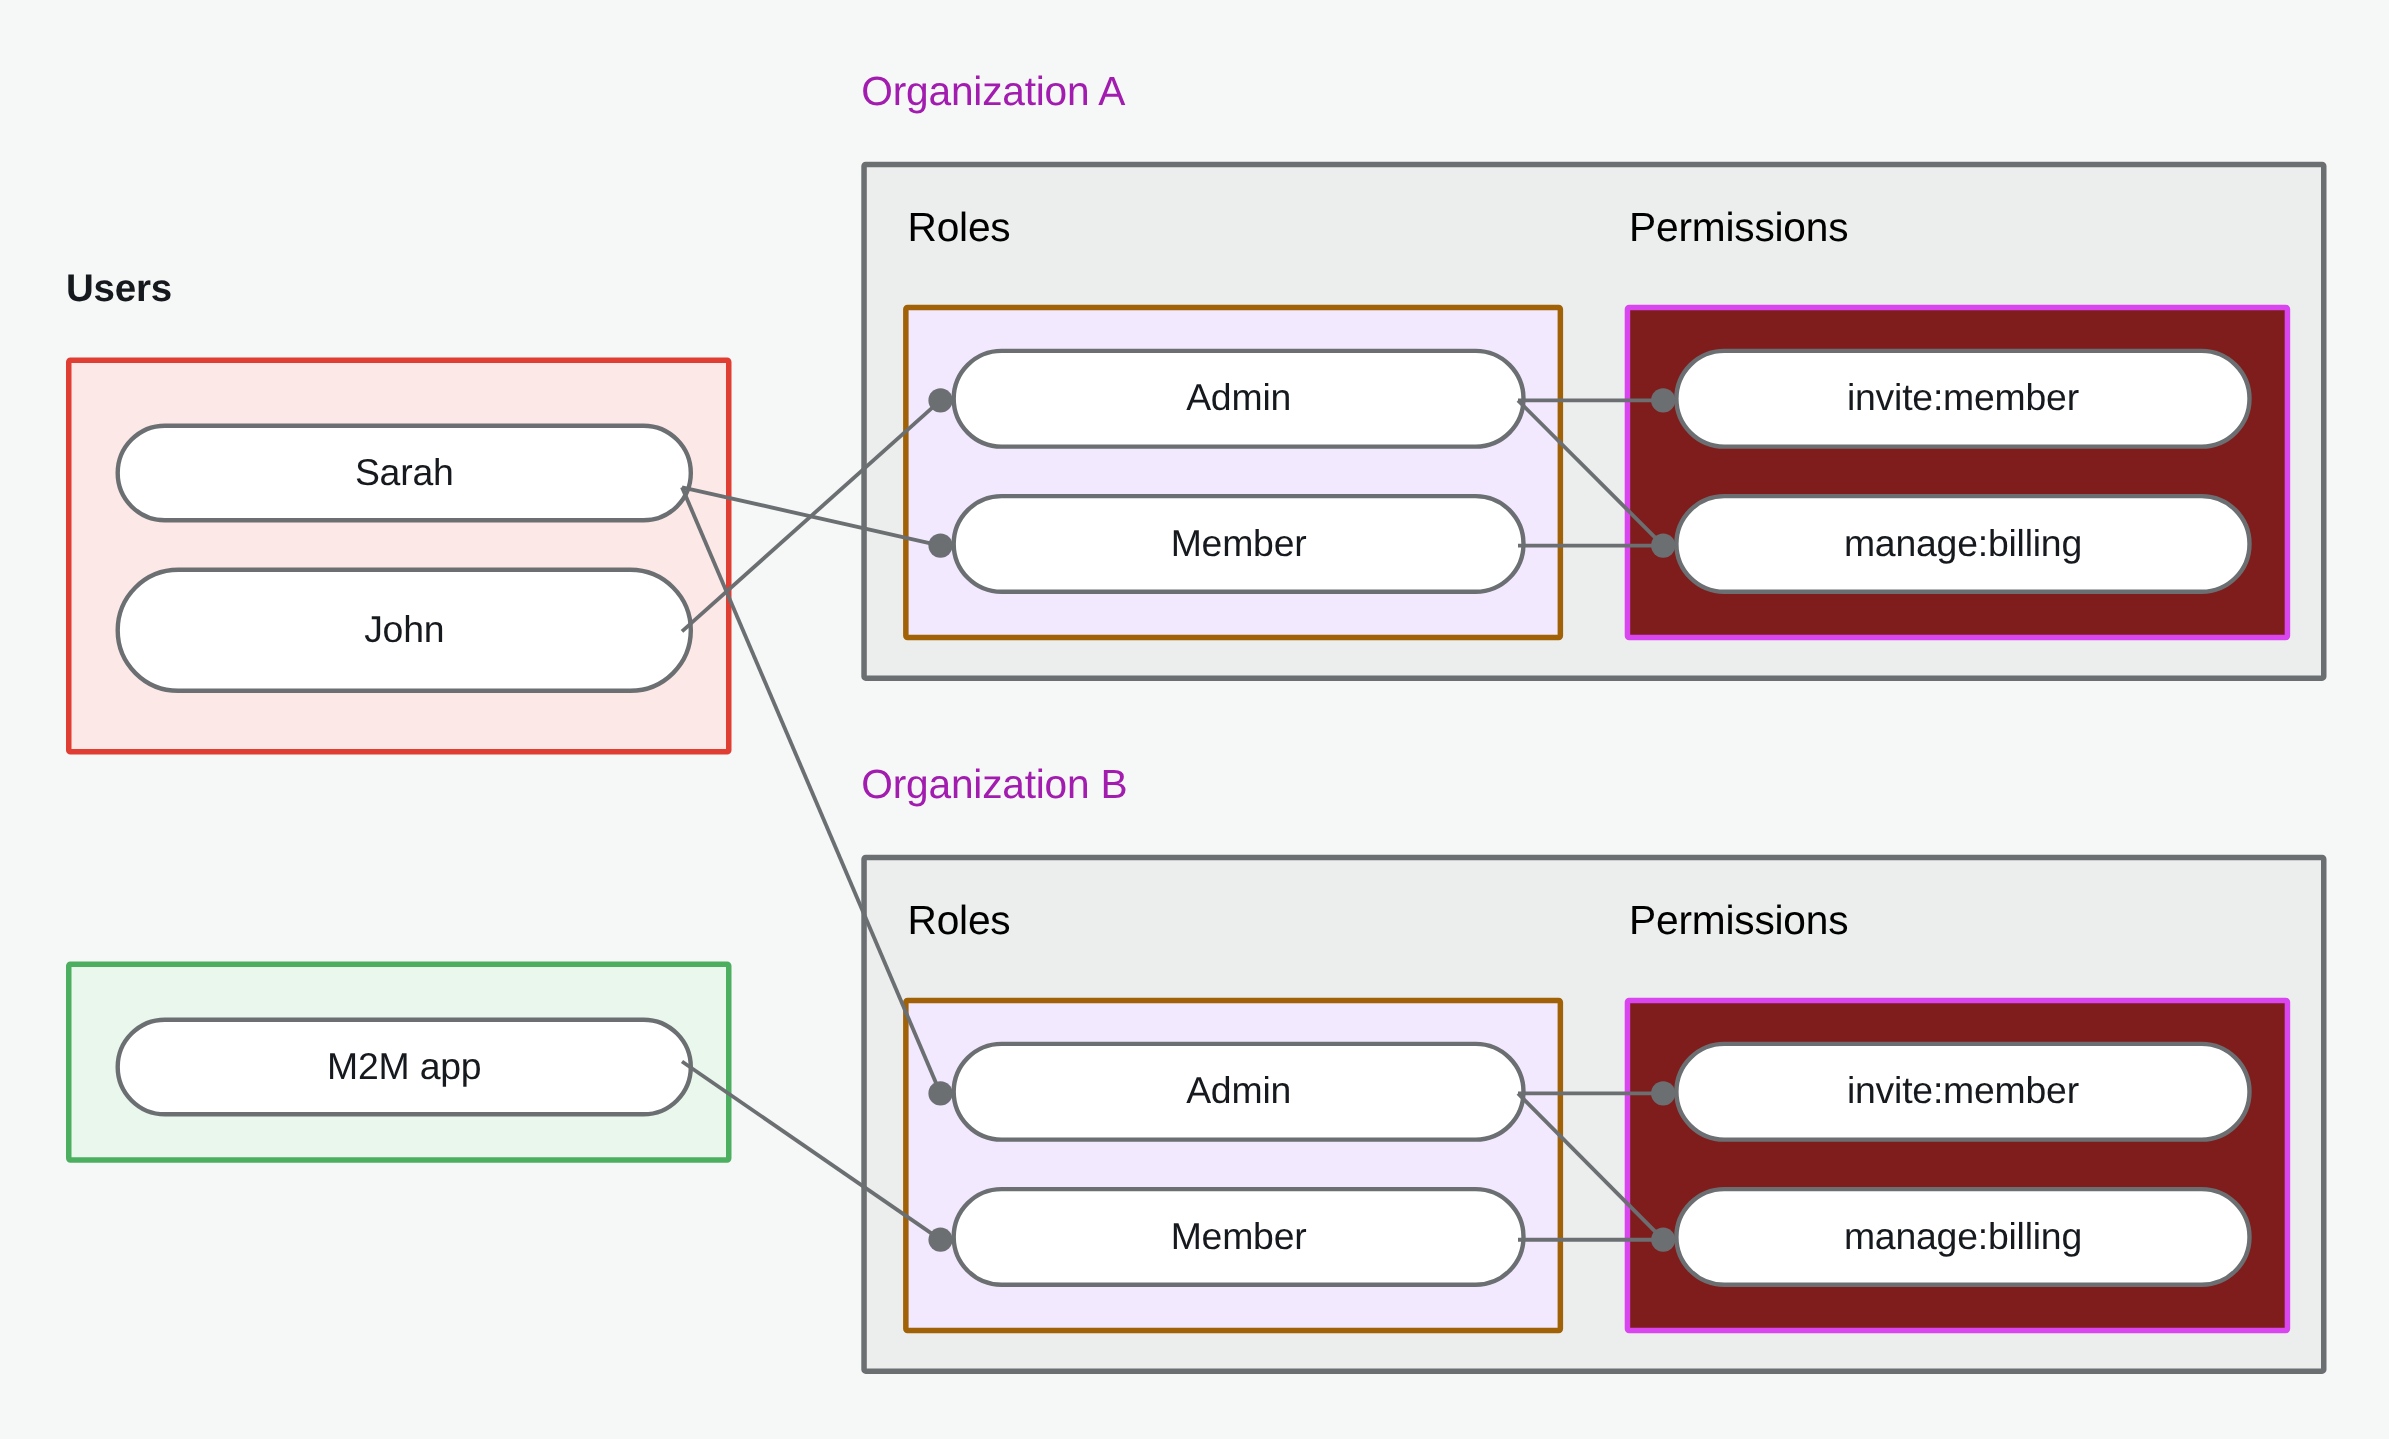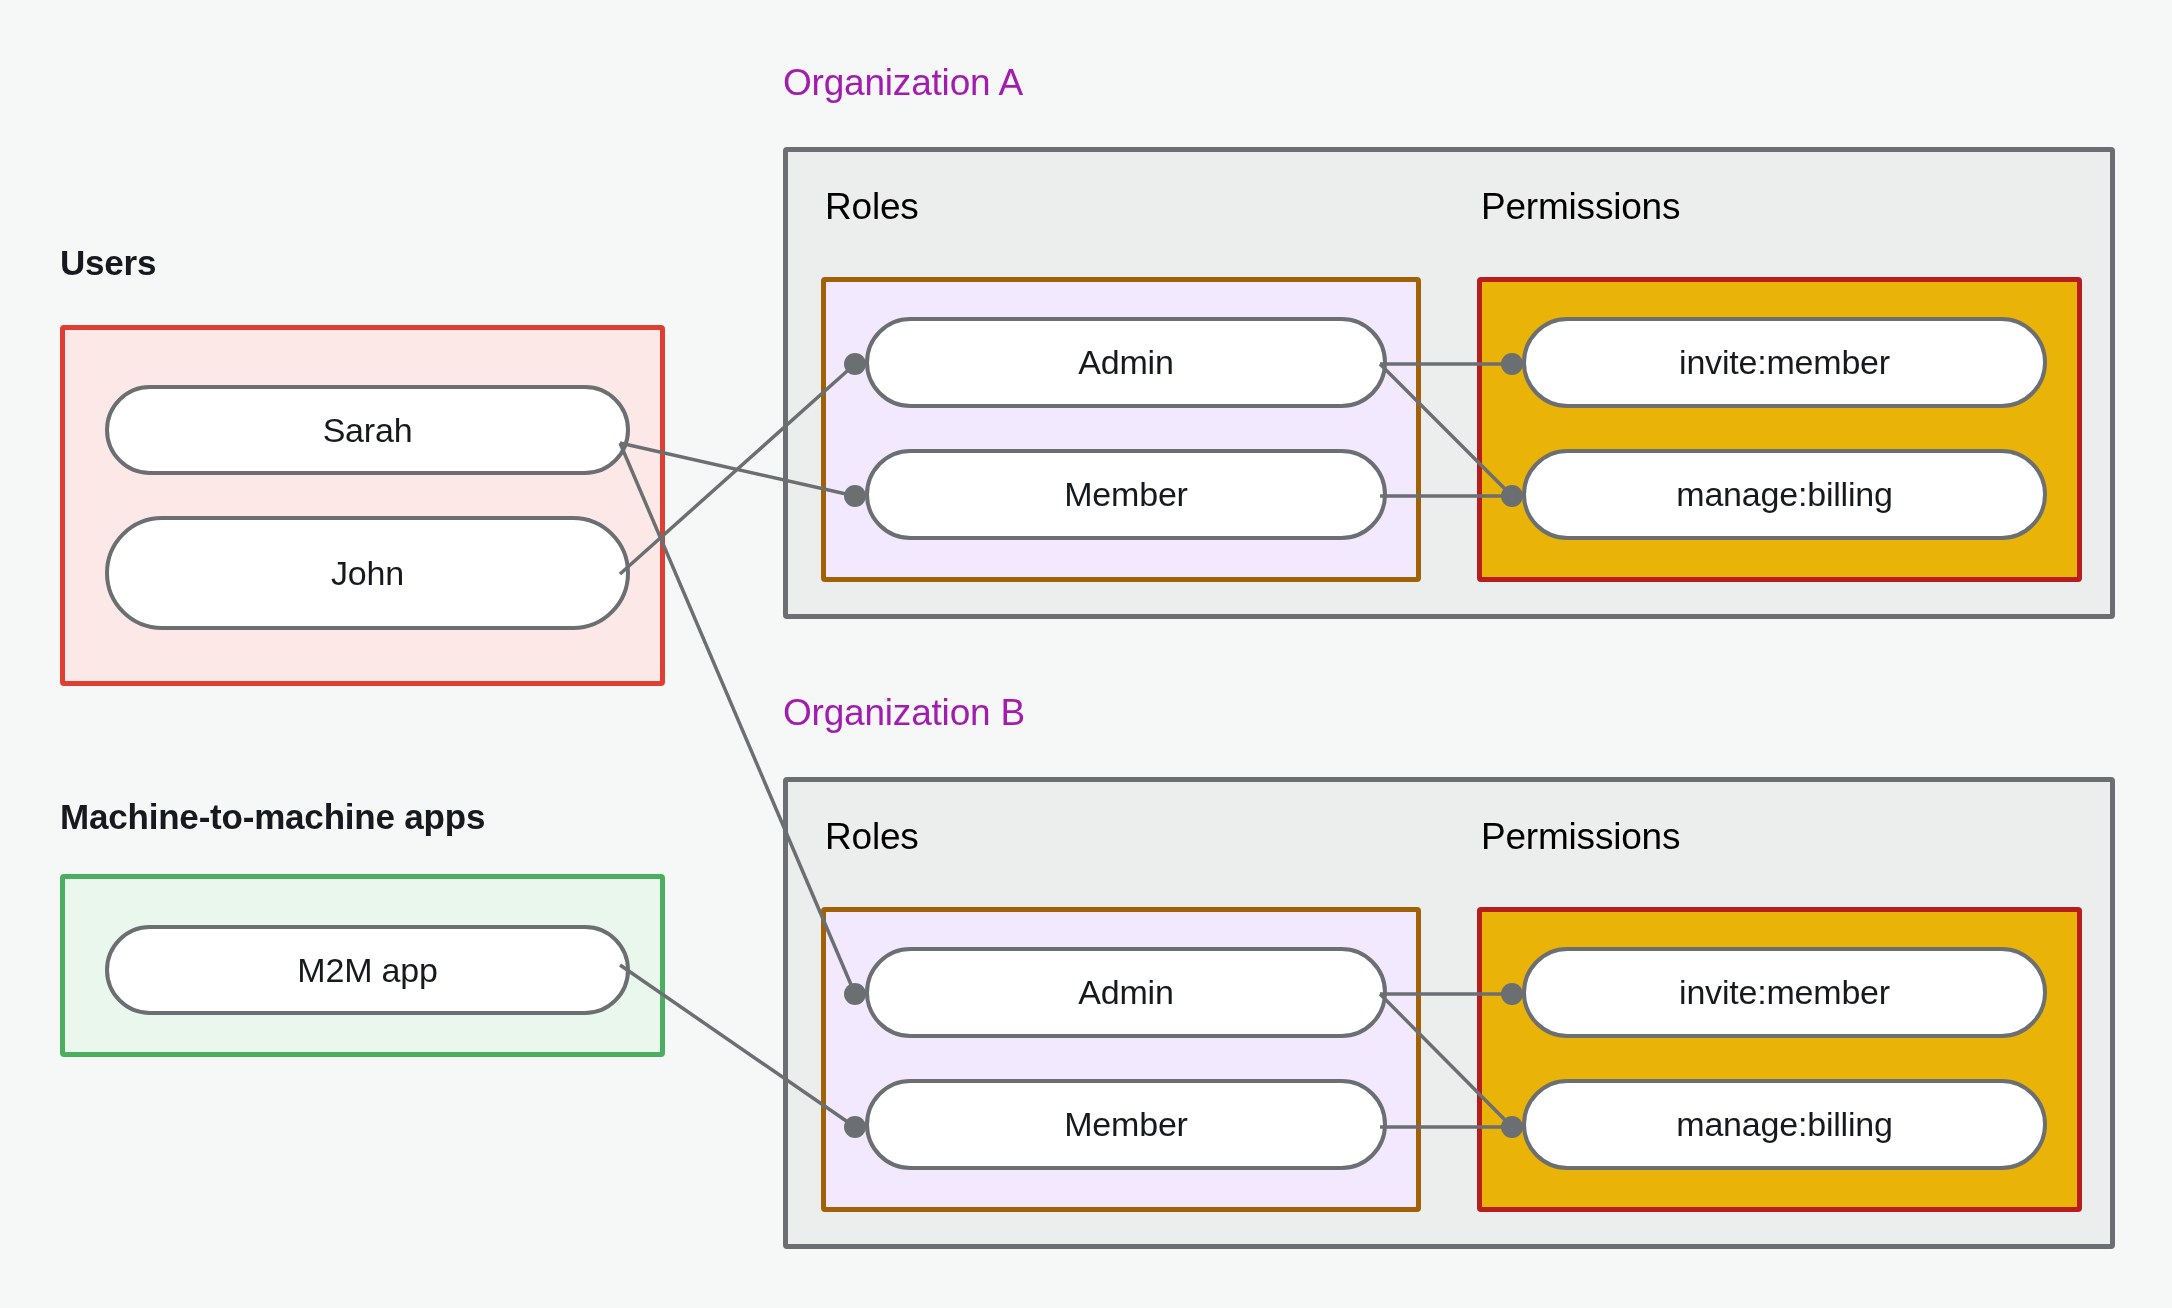--- a/index.html
+++ b/index.html
@@ -74,22 +74,22 @@
     border: 5px solid #6b6f72;
     background: #eceeed;
     z-index: 1;
   }
   .box-roles {
     border: 5px solid #a16207;
     background: #f3e9fe;
     z-index: 2;
   }
   .box-perms {
-    border: 5px solid #b91c1c;
-    background: #eab308;
+    border: 5px solid #d946ef;
+    background: #7f1d1d;
     z-index: 2;
   }
   .node {
     position: absolute;
     box-sizing: border-box;
     background: #ffffff;
     border: 4px solid #6b6f72;
     border-radius: 999px;
     display: flex;
     align-items: center;
@@ -143,21 +143,20 @@
     </g>
   </svg>
 
   <div class="group-title" style="left:60px; top:243px;">Users</div>
 
   <div class="container-box box-users" style="left:60px; top:325px; width:605px; height:361px;padding-left:44px;">
     <div class="node" style="left:40px; top:55px; width:525px; height:90px;">Sarah</div>
     <div class="node" style="left:40px; top:186px; width:525px; height:114px;">John</div>
   </div>
 
-  <div class="group-title" style="left:60px; top:797px;">Machine-to-machine apps</div>
 
   <div class="container-box box-m2m" style="left:60px; top:874px; width:605px; height:183px;">
     <div class="node" style="left:40px; top:46px; width:525px; height:90px;">M2M app</div>
   </div>
 
   <div class="org-title" style="left:783px; top:62px;">Organization A</div>
 
   <div class="container-box box-org" style="left:783px; top:147px; width:1332px; height:472px;">
 
     <div class="section-title" style="left:37px; top:34px;">Roles</div>

